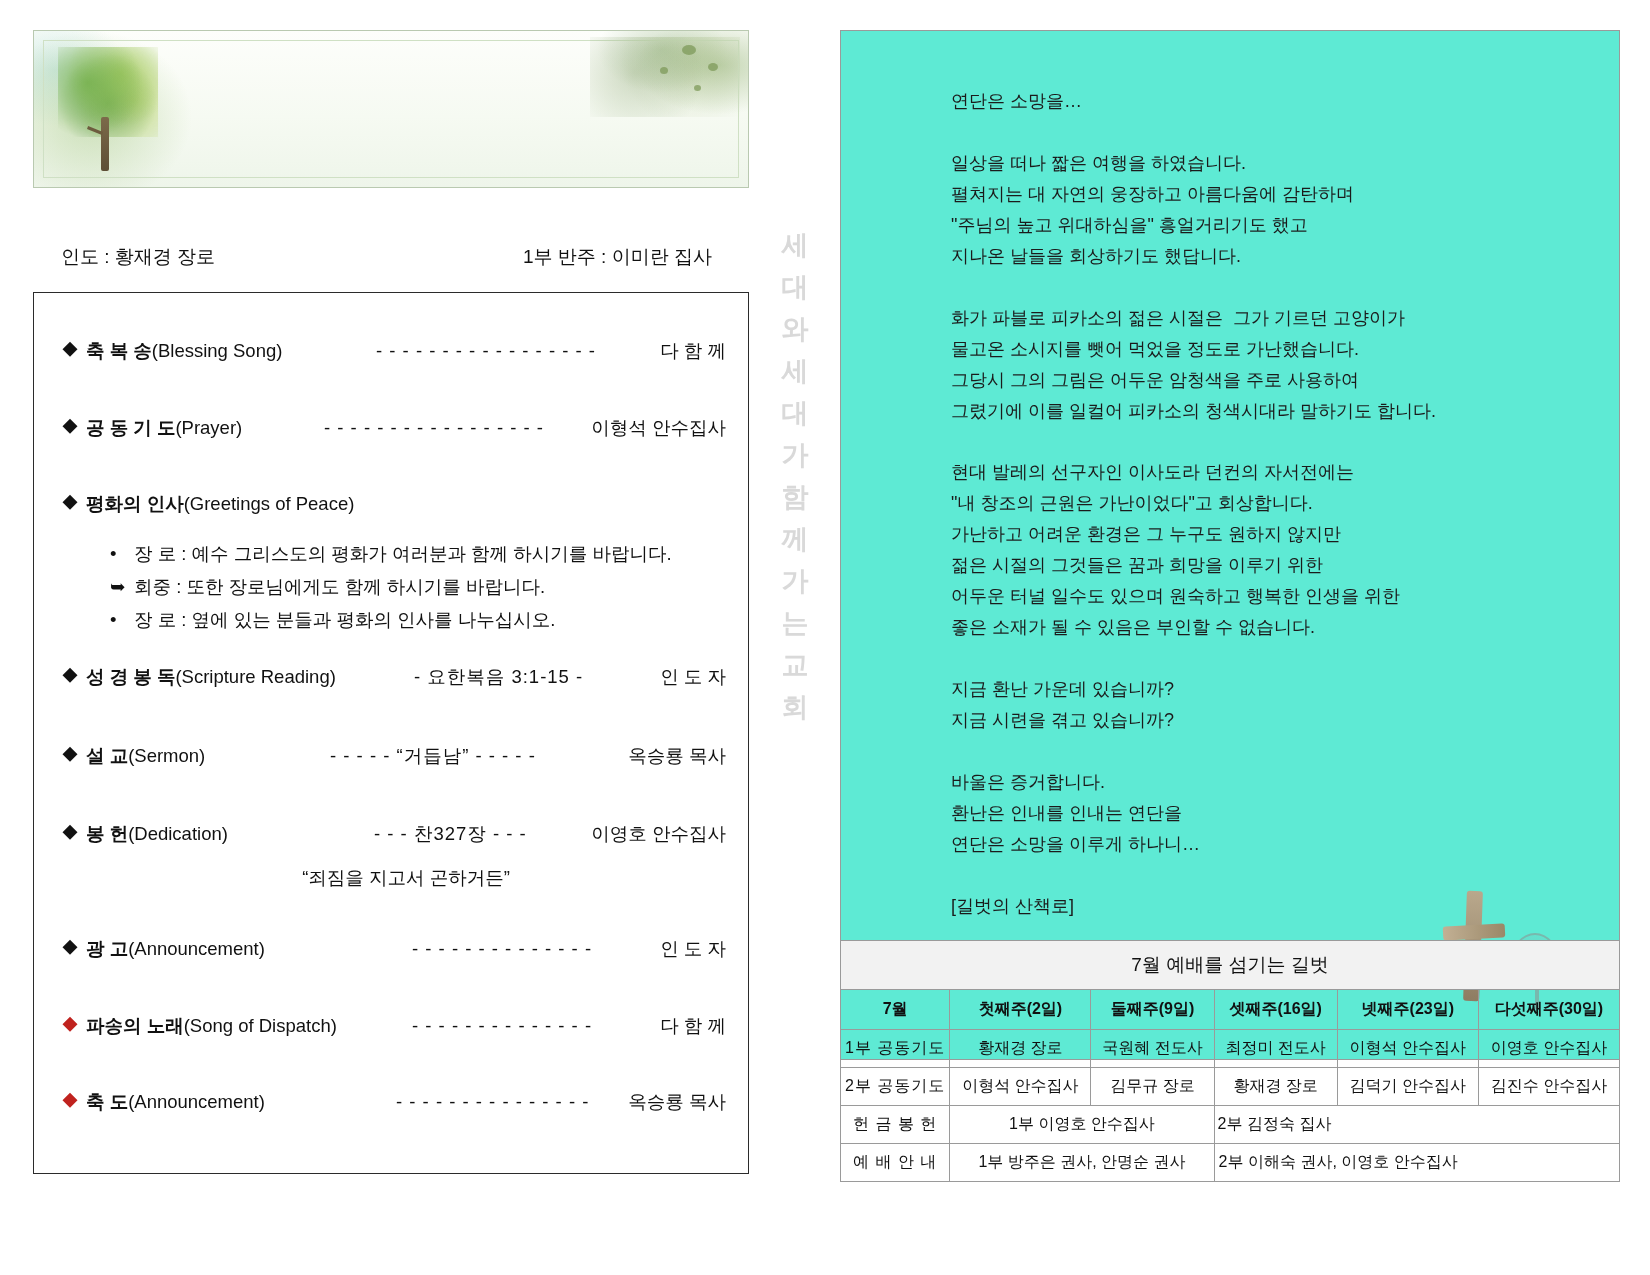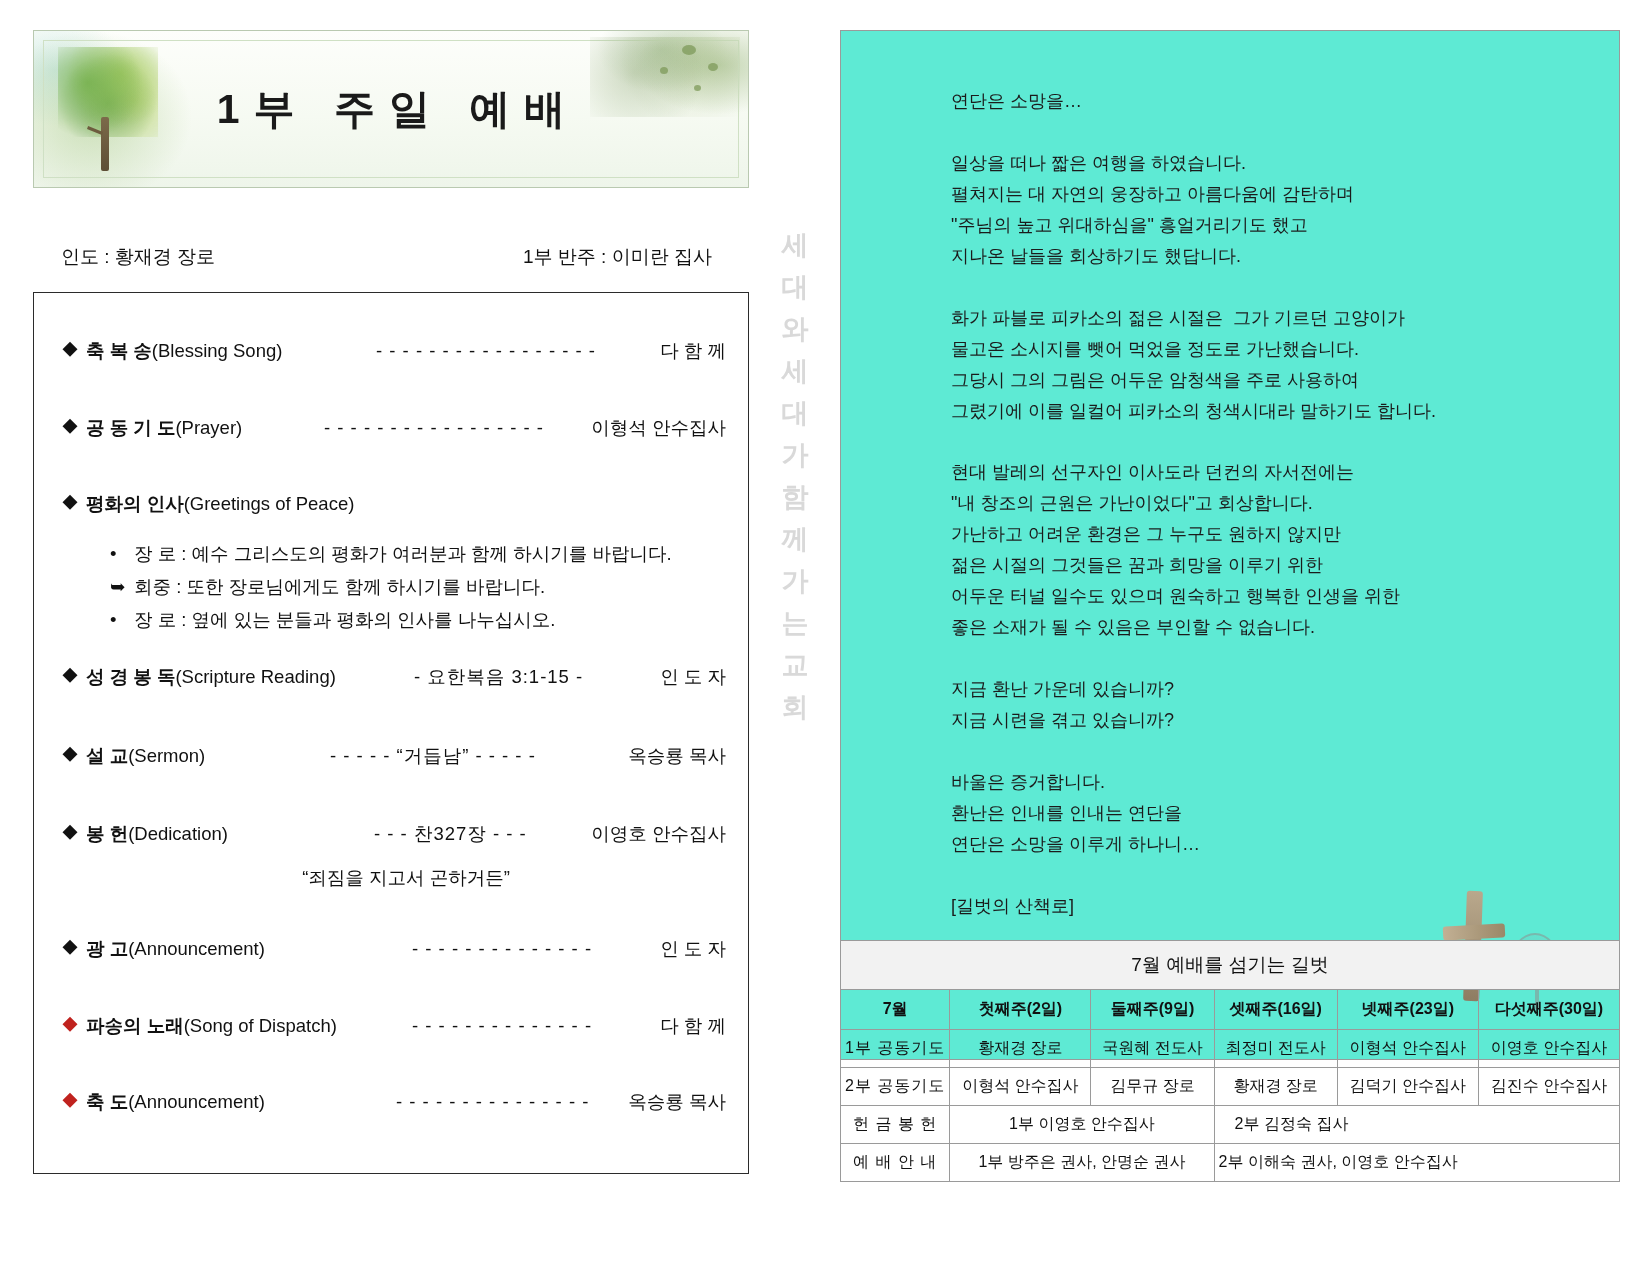--- a/index.html
+++ b/index.html
@@ -281,21 +281,20 @@
     <div class="wc-tree">
       <div class="foliage"></div>
       <div class="trunk"></div>
     </div>
     <div class="wc-splash-r">
       <span class="wc-dot" style="left:92px; top:8px; width:14px; height:10px;"></span>
       <span class="wc-dot" style="left:118px; top:26px; width:10px; height:8px;"></span>
       <span class="wc-dot" style="left:70px; top:30px; width:8px; height:7px;"></span>
       <span class="wc-dot" style="left:104px; top:48px; width:7px; height:6px;"></span>
     </div>
-    <div class="banner-title">1부 주일 예배</div>
   </div>
 
   <div class="leader-row">
     <span class="leader-left">인도 : 황재경 장로</span>
     <span class="leader-right">1부 반주 : 이미란 집사</span>
   </div>
 
   <div class="order-box">
 
     <div class="order-row" style="top:47px;">
@@ -456,21 +455,21 @@
         <td class="label-cell">2부 공동기도</td>
         <td>이형석 안수집사</td>
         <td>김무규 장로</td>
         <td>황재경 장로</td>
         <td>김덕기 안수집사</td>
         <td>김진수 안수집사</td>
       </tr>
       <tr>
         <td class="label-cell">헌 금  봉 헌</td>
         <td class="wide" colspan="2">1부 이영호 안수집사</td>
-        <td class="wide" colspan="3" style="text-align:left; padding-left:20px;margin-left:8px;">2부 김정숙 집사</td>
+        <td class="wide" colspan="3" style="text-align:left; padding-left:3px;margin-left:8px;">2부 김정숙 집사</td>
       </tr>
       <tr>
         <td class="label-cell">예 배 안 내</td>
         <td class="wide" colspan="2">1부 방주은 권사, 안명순 권사</td>
         <td class="wide" colspan="3" style="text-align:left; ">2부 이해숙 권사, 이영호 안수집사</td>
       </tr>
     </tbody>
   </table>
 </div>
 

